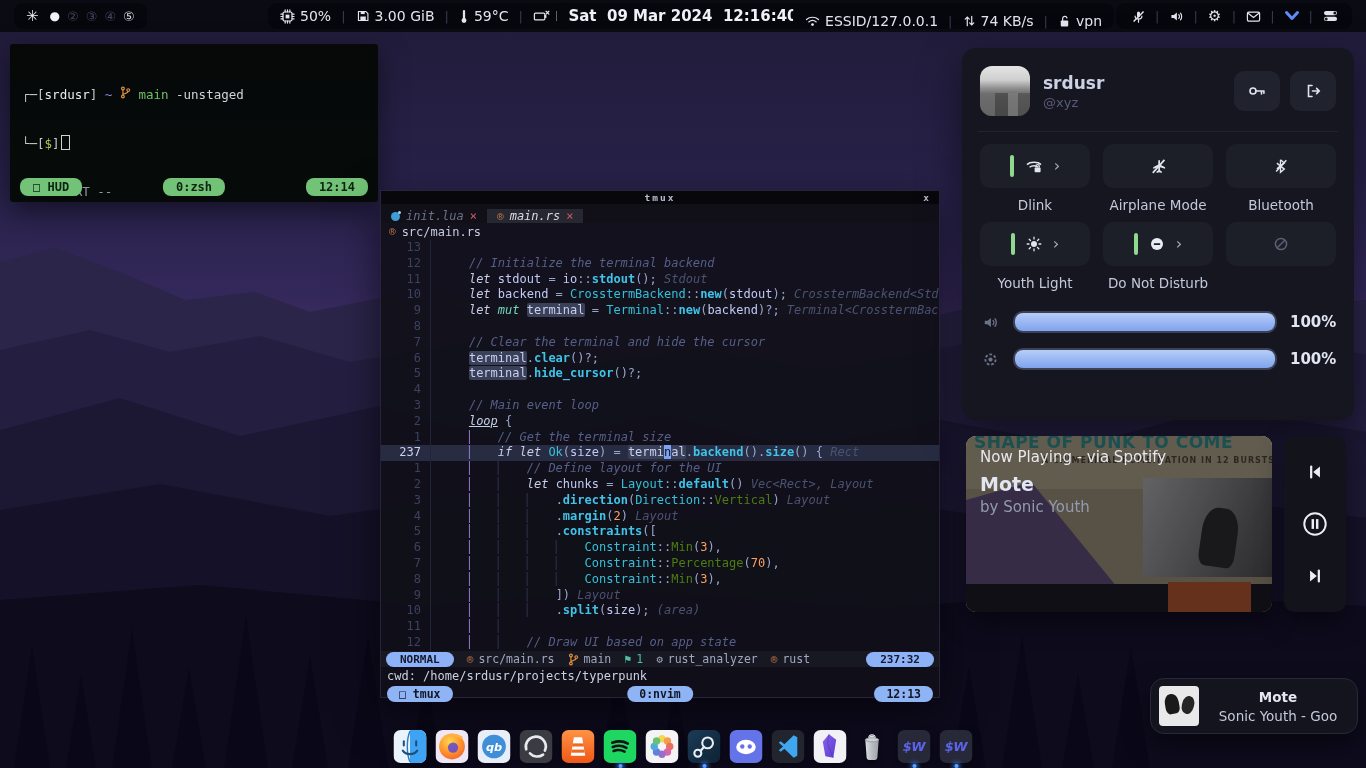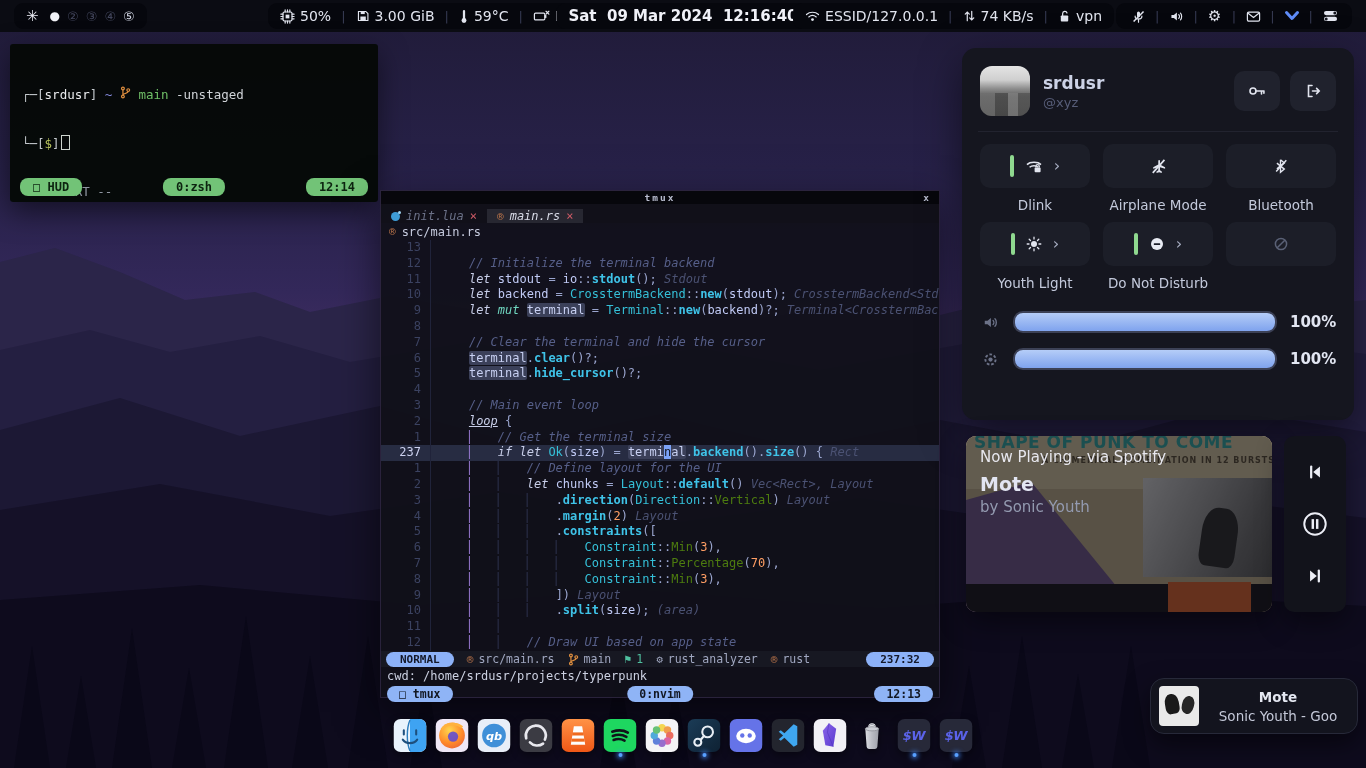--- a/index.html
+++ b/index.html
@@ -136,21 +136,21 @@
   .notif{position:absolute;left:1150px;top:678px;width:208px;height:56px;background:#13141e;border:1px solid #272939;
          border-radius:14px;display:flex;align-items:center;padding:0 8px;box-sizing:border-box;gap:8px;
          box-shadow:0 10px 24px rgba(0,0,0,.5);}
   .nthumb{width:40px;height:40px;border-radius:4px;flex:none;background:#e9e9e9;position:relative;overflow:hidden;}
   .nthumb:before{content:"";position:absolute;left:6px;top:8px;width:14px;height:20px;background:#1a1a1a;border-radius:45% 45% 30% 30%;transform:rotate(-10deg);}
   .nthumb:after{content:"";position:absolute;right:5px;top:10px;width:12px;height:18px;background:#262626;border-radius:45%;transform:rotate(14deg);}
   .ntext{flex:1;text-align:center;}
   .ntitle{font-size:13.5px;font-weight:bold;color:#e4e7f1;}
   .nbody{font-size:13.5px;color:#c4c8d8;margin-top:3px;}
   
-  .dock{position:absolute;bottom:16px;left:50%;transform:translateX(-50%);display:flex;gap:9px;align-items:flex-end;}
+  .dock{position:absolute;bottom:5px;left:50%;transform:translateX(-50%);display:flex;gap:9px;align-items:flex-end;}
   .dicon{width:33px;height:33px;position:relative;cursor:pointer;filter:drop-shadow(0 3px 4px rgba(0,0,0,.45));}
   .dicon svg{display:block;}
   .swlabel{position:absolute;inset:0;display:flex;align-items:center;justify-content:center;
            font-weight:bold;font-style:italic;font-size:13px;color:#5b63ea;letter-spacing:-.5px;}
   .rdot{position:absolute;left:50%;bottom:-5px;transform:translateX(-50%);width:4px;height:4px;border-radius:50%;
         background:#58a0ff;box-shadow:0 0 5px 1.5px rgba(70,140,255,.8);}
 </style>
 </head>
 <body>
 
@@ -230,21 +230,21 @@
             <path d="M13.2 6V9" stroke="#e2e5ef" stroke-width="2"></path>
             <path d="M13.8 2L16.8 5M16.8 2L13.8 5" stroke="#e2e5ef" fill="none" stroke-width="1.3" stroke-linecap="round"></path>
           </svg>
         </span>
         <span>No Bat</span>
       </span>
     </div>
   <div class="island" style="left:50%;transform:translateX(-50%);">
     <span class="clock">Sat  09 Mar 2024  12:16:40</span>
   </div>
-  <div class="island" style="right:252px;" id="net">
+  <div class="island" style="right:252px;align-items:flex-end;" id="net">
       <span class="net">
         <span style="display: inline-flex; align-items: center;">
           <svg width="15" height="12" viewBox="0 0 16 12">
             <path d="M1.6 4.4C5 1.2 11 1.2 14.4 4.4" stroke="#e2e5ef" fill="none" stroke-width="1.3" stroke-linecap="round"></path>
             <path d="M4 7C6.4 4.9 9.6 4.9 12 7" stroke="#e2e5ef" fill="none" stroke-width="1.3" stroke-linecap="round"></path>
             <circle cx="8" cy="9.8" r="1.5" fill="#e2e5ef"></circle>
           </svg>
         </span>
         <span>ESSID/127.0.0.1</span>
       </span>

